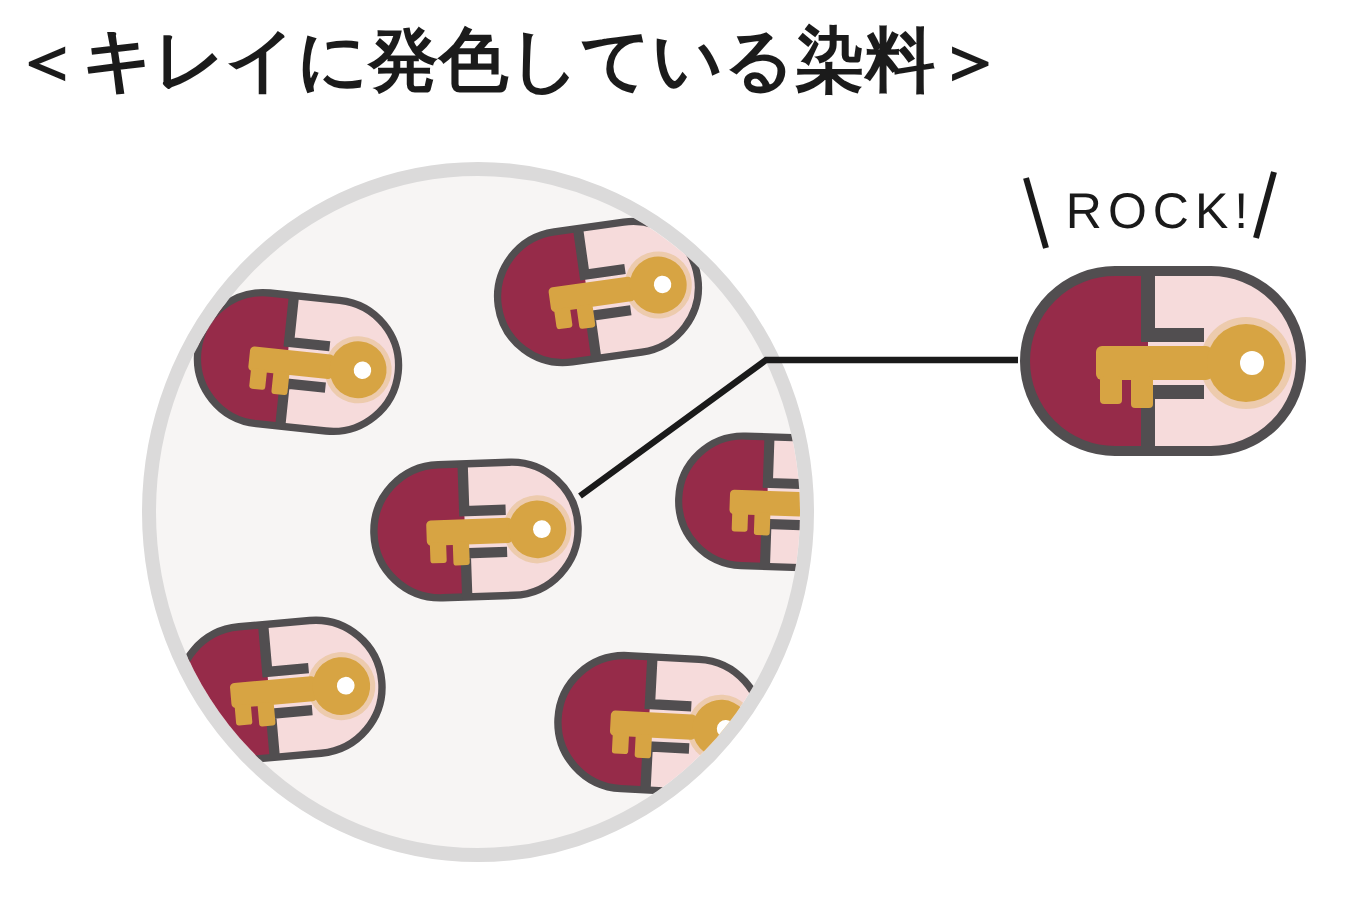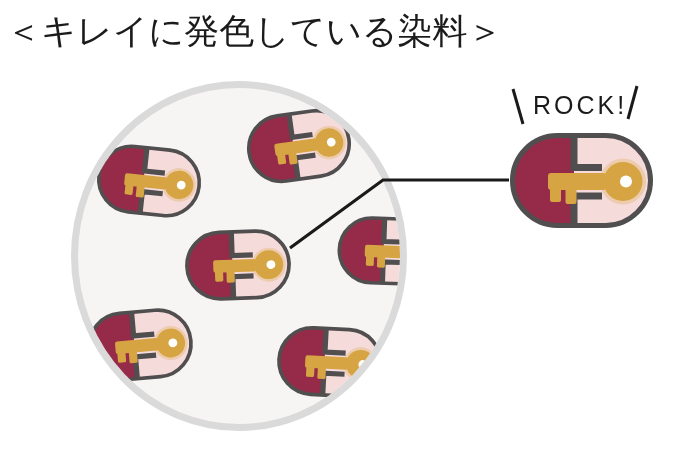--- a/index.html
+++ b/index.html
@@ -13,21 +13,21 @@
     width: 678px;
     height: 451px;
     background: #ffffff;
     overflow: hidden;
   }
   .page-title {
     position: absolute;
     left: 6px;
     top: 12px;
     font-size: 35px;
-    font-weight: normal;
+    font-weight: bold;
     color: var(--text, #1b1b1b);
     letter-spacing: 0px;
     white-space: nowrap;
     line-height: 1.1;
   }
   svg.canvas {
     position: absolute;
     left: 0;
     top: 0;
   }

